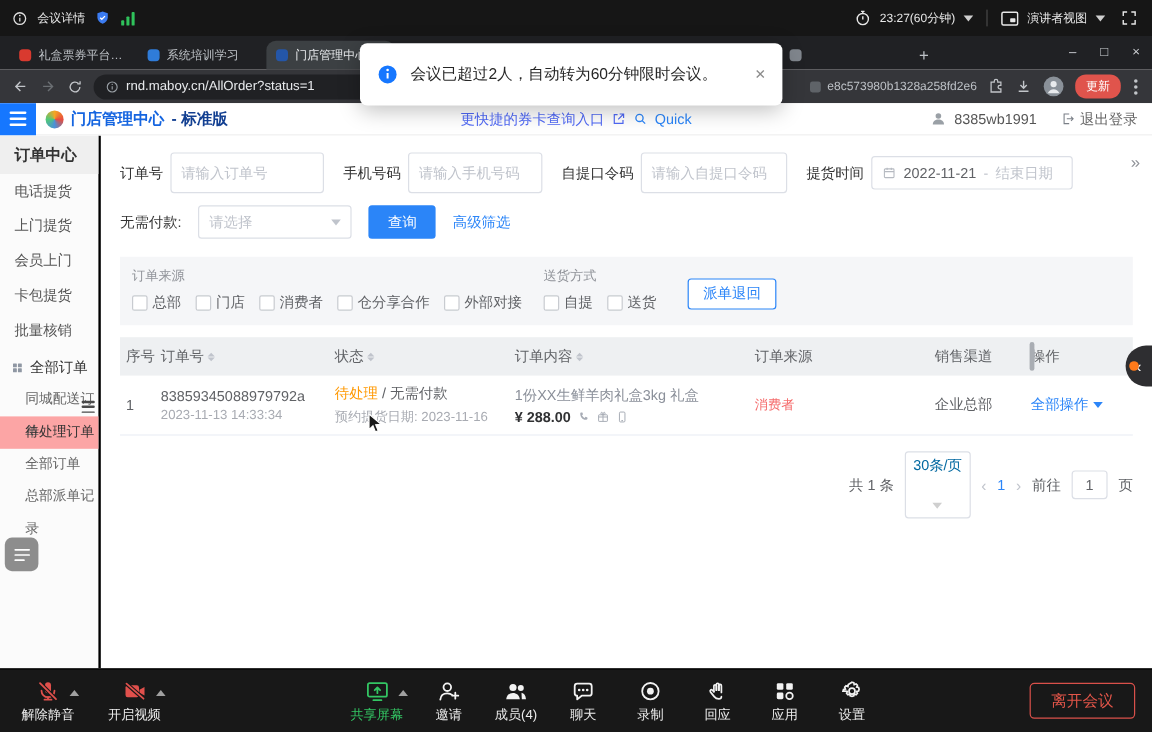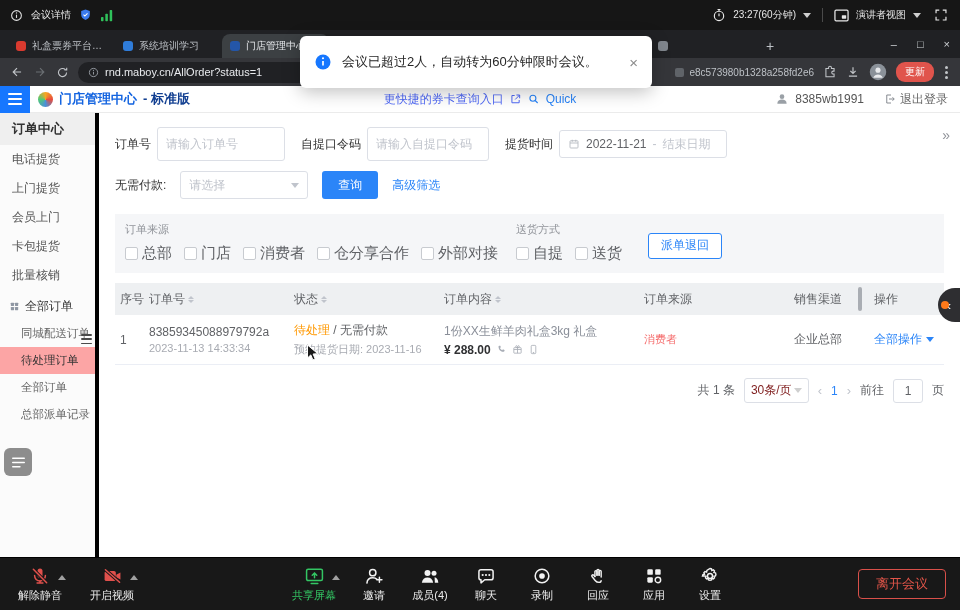--- a/index.html
+++ b/index.html
@@ -53,21 +53,21 @@
   .brand .tt{color:#1565e0;font-weight:bold;font-size:13px;}
   .brand .st{color:#123f91;font-weight:bold;font-size:13px;}
   .quickwrap{position:absolute;left:50%;transform:translateX(-50%);display:flex;align-items:center;gap:6px;font-size:12px;}
   .quickwrap .ql{color:#4f68f5;}
   .quickwrap .qk{color:#2b85f8;}
   .hdr-right{margin-left:auto;display:flex;align-items:center;gap:6px;padding-right:12px;font-size:12px;color:#555;}
   .hdr-right .logout{color:#666;margin-left:14px;display:flex;align-items:center;gap:4px;}
 
   
   .content{position:absolute;top:113px;bottom:53px;left:0;right:0;display:flex;background:#fff;overflow:hidden;}
-  .sidebar{width:99px;background:#fbfbfb;border-right:4px solid #000000;font-size:12px;color:#555;position:relative;flex:none;}
+  .sidebar{width:84px;background:#fbfbfb;border-right:2px solid #000000;font-size:12px;color:#555;position:relative;flex:none;}
   .side-title{height:32px;line-height:32px;padding-left:12px;background:#efefef;color:#333;font-weight:bold;font-size:13px;}
   .side-item{height:29px;line-height:29px;padding-left:12px;}
   .side-group{height:28px;display:flex;align-items:center;gap:5px;padding-left:9px;color:#333;margin-top:2px;}
   .side-sub{height:27px;line-height:27px;padding-left:21px;font-size:11.5px;color:#666;}
   .side-sub.active{background:#fca5a5;color:#333;}
   .side-drag{position:absolute;right:3px;top:221px;display:flex;flex-direction:column;gap:2.5px;}
   .side-drag b{width:11px;height:1.8px;background:#4a4a4a;border-radius:1px;}
 
   .main{flex:1;position:relative;padding:0 16px;min-width:0;}
   .collapse2{position:absolute;top:14px;right:10px;color:#909399;font-size:14px;}
@@ -84,21 +84,21 @@
   .selbox{width:128px;height:28px;border:1px solid #dcdfe6;border-radius:3px;display:flex;align-items:center;padding:0 8px;font-size:12px;color:#c0c4cc;background:#fff;}
   .selbox .tri-down{margin-left:auto;border-top-color:#c0c4cc;}
   .btn-primary{height:28px;padding:0 16px;background:#2b85f8;color:#fff;border:none;border-radius:3px;font-size:12px;}
   .link{color:#2b85f8;font-size:12px;}
 
   
   .panel{margin-top:15px;background:#f5f6f8;padding:8px 10px 10px;display:flex;align-items:flex-start;}
   .pgroup{display:flex;flex-direction:column;gap:7px;}
   .plabel{font-size:11px;color:#909399;}
   .poptions{display:flex;align-items:center;gap:12px;}
-  .chk{display:flex;align-items:center;gap:4px;font-size:15px;color:#606266;white-space:nowrap;justify-content:center;}
+  .chk{display:flex;align-items:center;gap:4px;font-size:12px;color:#606266;white-space:nowrap;justify-content:center;}
   .cb{width:13px;height:13px;border:1px solid #c8cbd0;border-radius:2px;background:#fff;flex:none;}
   .btn-outline{height:26px;padding:0 12px;background:#fff;color:#2b85f8;border:1px solid #2b85f8;border-radius:3px;font-size:12px;margin-left:26px;align-self:center;margin-top:6px;}
 
   
   .thead{margin-top:10px;background:#eef0f2;height:32px;display:flex;align-items:center;font-size:12px;color:#606266;position:relative;}
   .trow{height:50px;display:flex;align-items:center;border-bottom:1px solid #ebeef5;background:#fff;font-size:12px;color:#606266;}
   .c1{width:34px;padding-left:5px;} .c2{width:145px;} .c3{width:150px;} .c4{width:200px;} .c5{width:150px;} .c6{width:80px;} .c7{flex:1;}
   .cell{display:flex;flex-direction:column;gap:3px;justify-content:center;min-width:0;}
   .cl1{white-space:nowrap;overflow:hidden;}
   .sub{font-size:11px;color:#a8abb2;white-space:nowrap;}
@@ -108,21 +108,21 @@
   .oplink{color:#2b85f8;display:flex;align-items:center;gap:4px;}
   .oplink .tri-down{border-top-color:#2b85f8;}
   .sort{display:inline-flex;flex-direction:column;margin-left:3px;vertical-align:middle;}
   .sort b{width:0;height:0;border:3.5px solid transparent;}
   .sort .u{border-bottom-color:#c0c4cc;margin-bottom:1px;}
   .sort .d{border-top-color:#c0c4cc;}
   .scrollthumb{position:absolute;right:82px;top:4px;width:4px;height:24px;border-radius:2px;background:#a9adb3;}
 
   
   .pager{margin-top:13px;display:flex;align-items:center;justify-content:flex-end;gap:9px;font-size:12px;color:#606266;}
-  .psel{border:1px solid #dcdfe6;border-radius:3px;padding:3px 6px;display:flex;align-items:center;gap:2px;color:#7f1d1d;background:#fff;}
+  .psel{border:1px solid #dcdfe6;border-radius:3px;padding:3px 6px;display:flex;align-items:center;gap:18px;color:#0369a1;background:#fff;flex-direction:column;}
   .pnav{color:#c0c4cc;font-size:13px;}
   .pcur{color:#2b85f8;}
   .goto-in{width:30px;height:24px;border:1px solid #dcdfe6;border-radius:3px;text-align:center;font-size:12px;color:#606266;outline:none;}
 
   
   .floatbtn{position:absolute;left:4px;top:448px;width:28px;height:28px;background:rgba(125,125,125,.88);border-radius:6px;display:flex;align-items:center;justify-content:center;z-index:60;}
   .handle{position:absolute;right:0;top:288px;width:22px;height:34px;background:#2e2e31;border-radius:17px 0 0 17px;display:flex;align-items:center;justify-content:center;color:#fff;font-size:13px;z-index:60;}
   .handle .dot{position:absolute;left:3px;top:13px;width:8px;height:8px;border-radius:50%;background:#ff7a1a;}
   .cursor{position:absolute;left:306px;top:344px;z-index:200;pointer-events:none;}
 
@@ -375,20 +375,24 @@
         </div>
     </div>
 
     <div class="main">
       <span class="collapse2">»</span>
 
       <div class="frow">
         <div class="fgroup">
           <span class="flabel">订单号</span>
           <input class="tin" style="width: 128px;" placeholder="请输入订单号">
+        </div>
+        <div class="fgroup">
+          <span class="flabel">手机号码</span>
+          <input class="tin" style="width: 112px;" placeholder="请输入手机号码">
         </div>
         <div class="fgroup">
           <span class="flabel">自提口令码</span>
           <input class="tin" style="width: 122px;" placeholder="请输入自提口令码">
         </div>
         <div class="fgroup">
           <span class="flabel">提货时间</span>
           <div class="daterange">
             <span class="i">
                 <svg width="12" height="12" viewBox="0 0 24 24" fill="none" stroke="#b6bac1" stroke-width="1.8">

